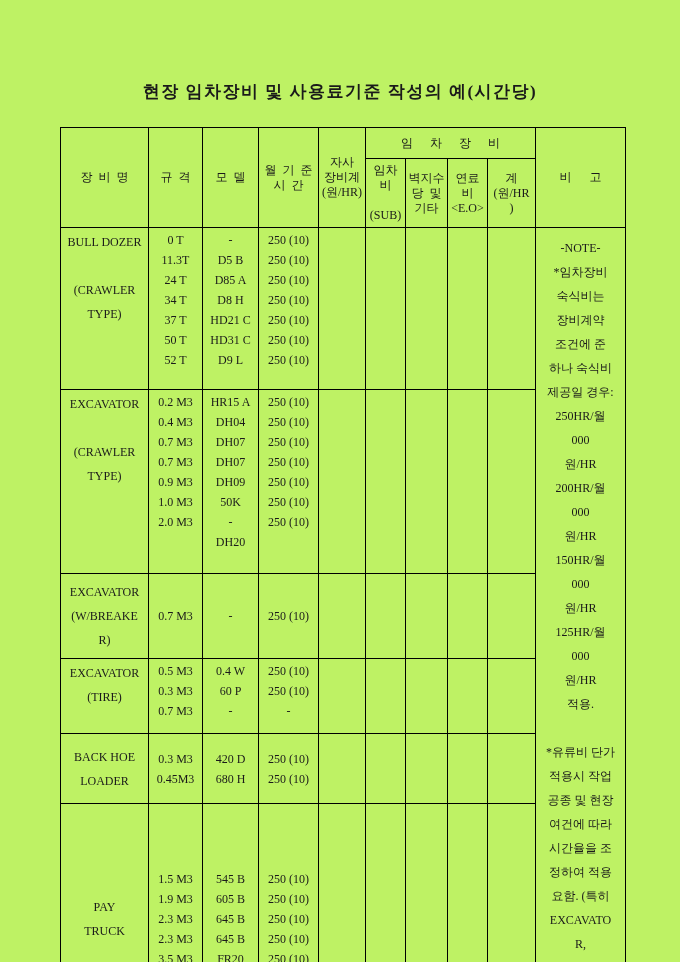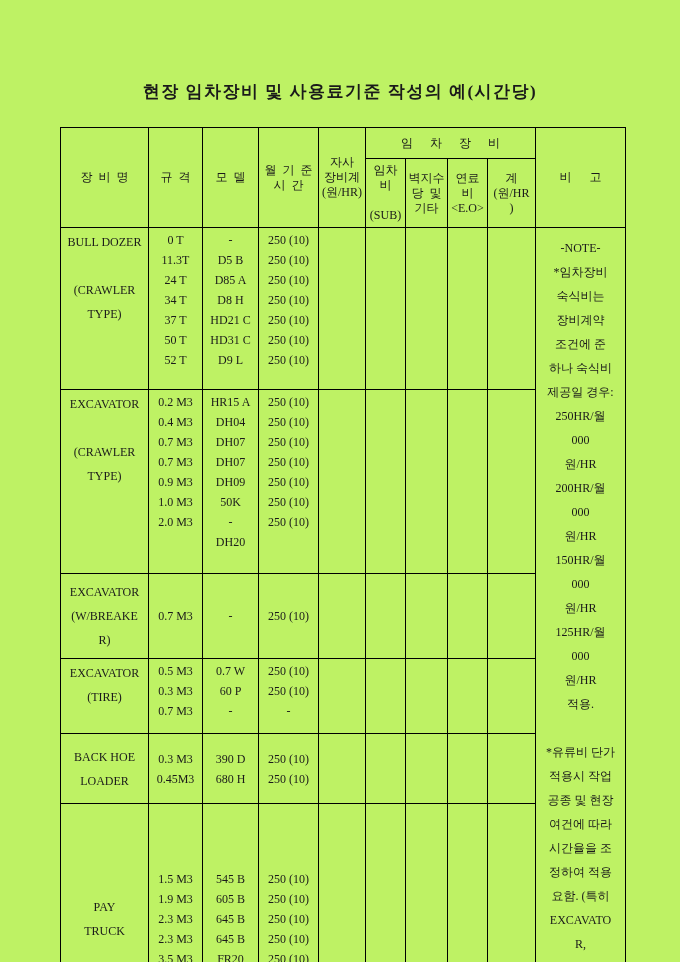--- a/index.html
+++ b/index.html
@@ -229,38 +229,38 @@
         <td></td>
         <td></td>
         <td></td>
       </tr>
       <tr class="r4">
         <td class="name">EXCAVATOR
 (TIRE)</td>
         <td>0.5 M3
 0.3 M3
 0.7 M3</td>
-        <td>0.7 W
+        <td>0.4 W
 60 P
 -</td>
         <td>250 (10)
 250 (10)
 -</td>
         <td></td>
         <td></td>
         <td></td>
         <td></td>
         <td></td>
       </tr>
       <tr class="r5 vmid">
         <td class="name">BACK HOE
 LOADER</td>
         <td>0.3 M3
 0.45M3</td>
-        <td>390 D
+        <td>420 D
 680 H</td>
         <td>250 (10)
 250 (10)</td>
         <td></td>
         <td></td>
         <td></td>
         <td></td>
         <td></td>
       </tr>
       <tr class="r6">

